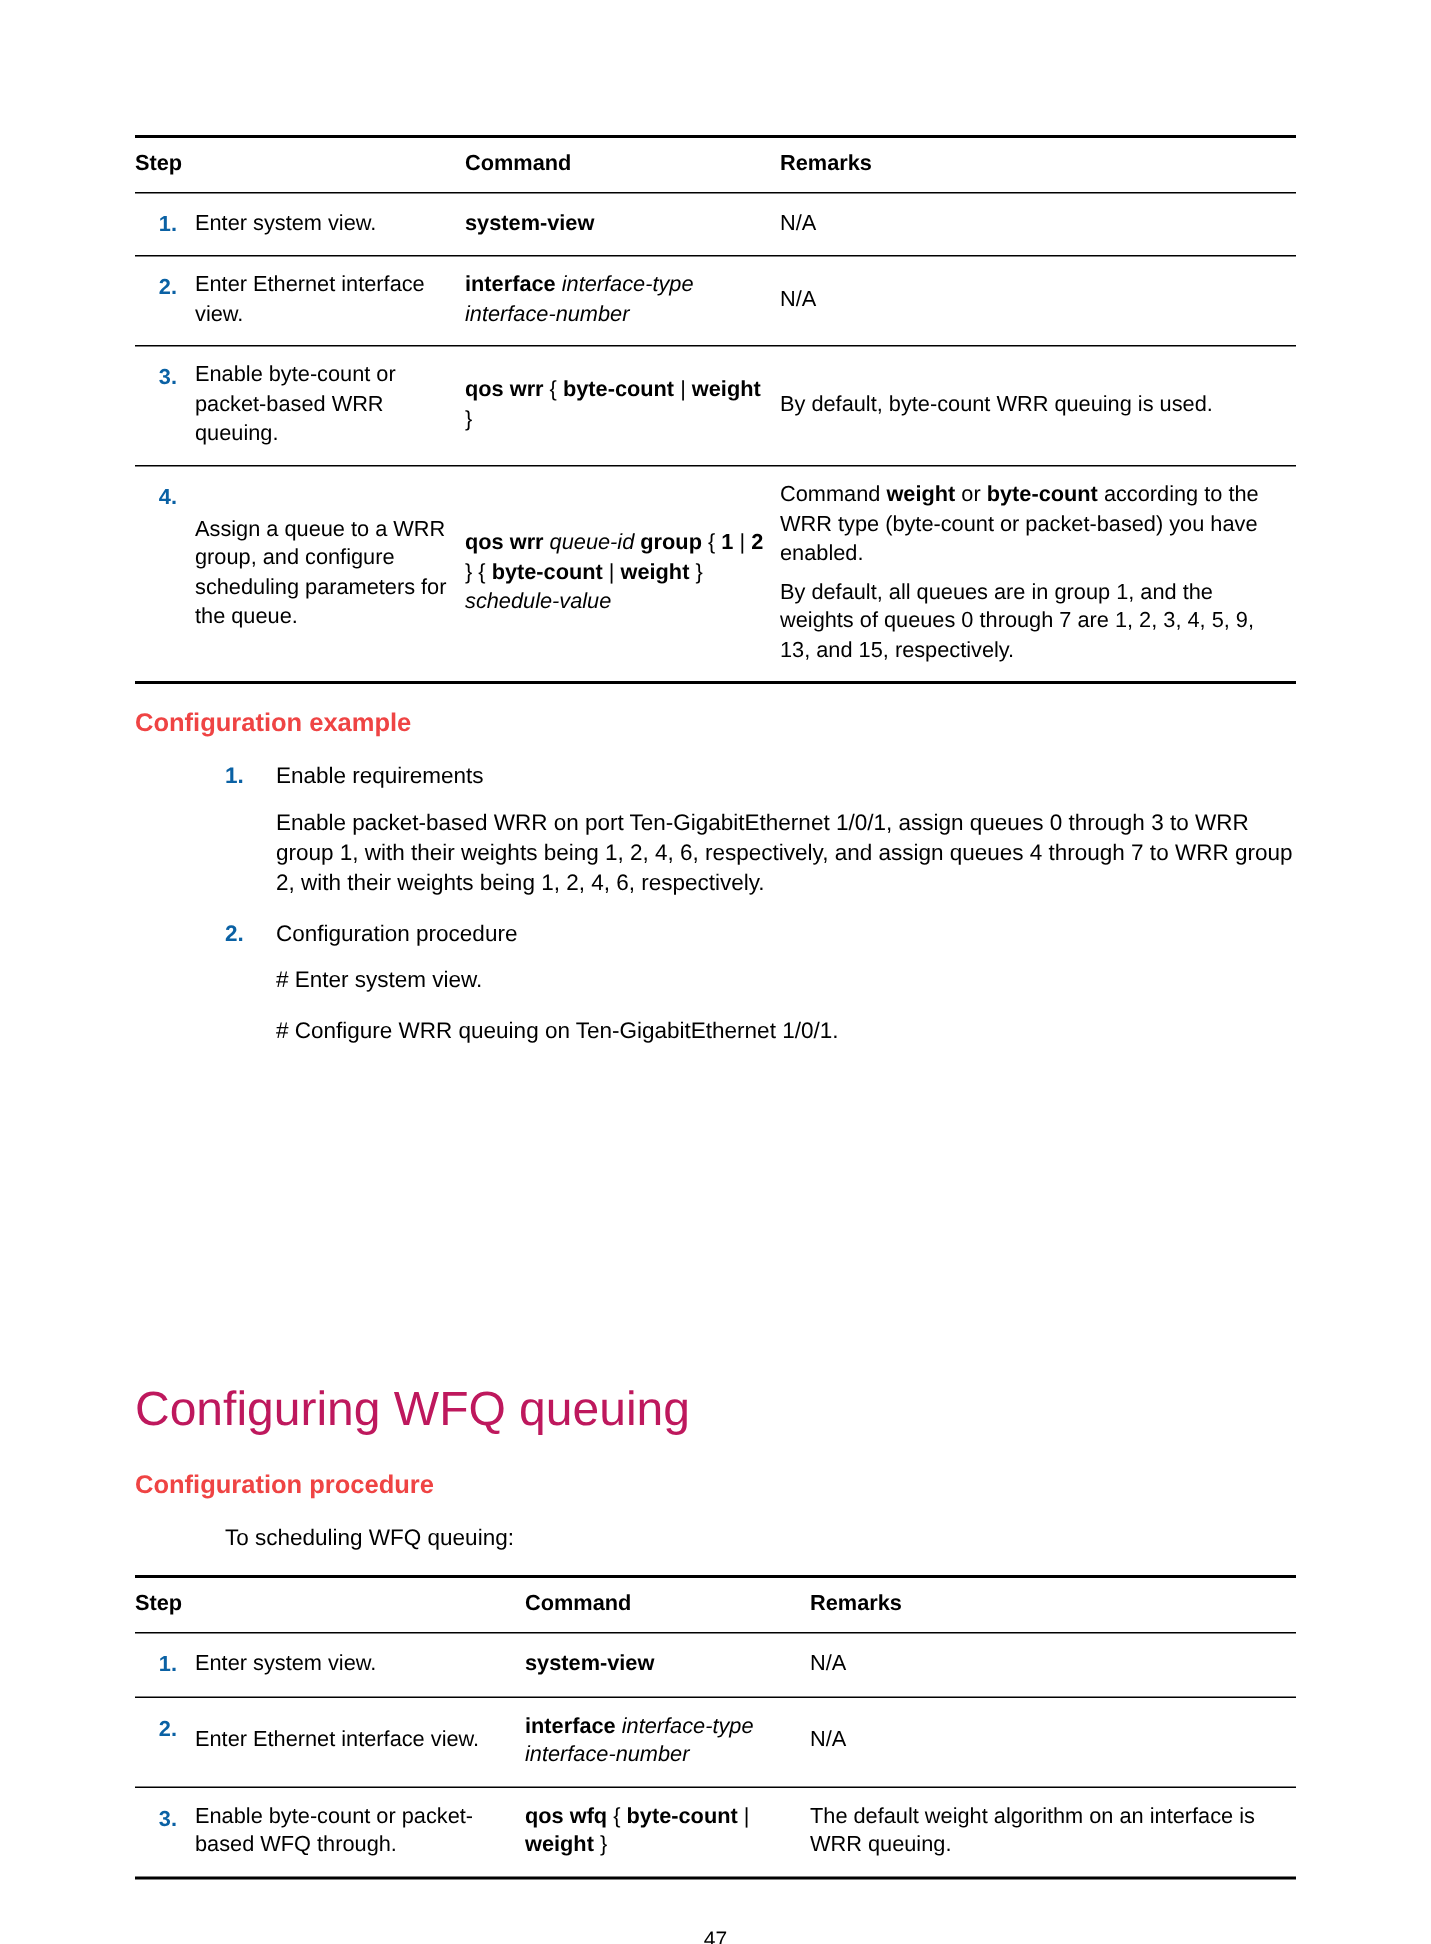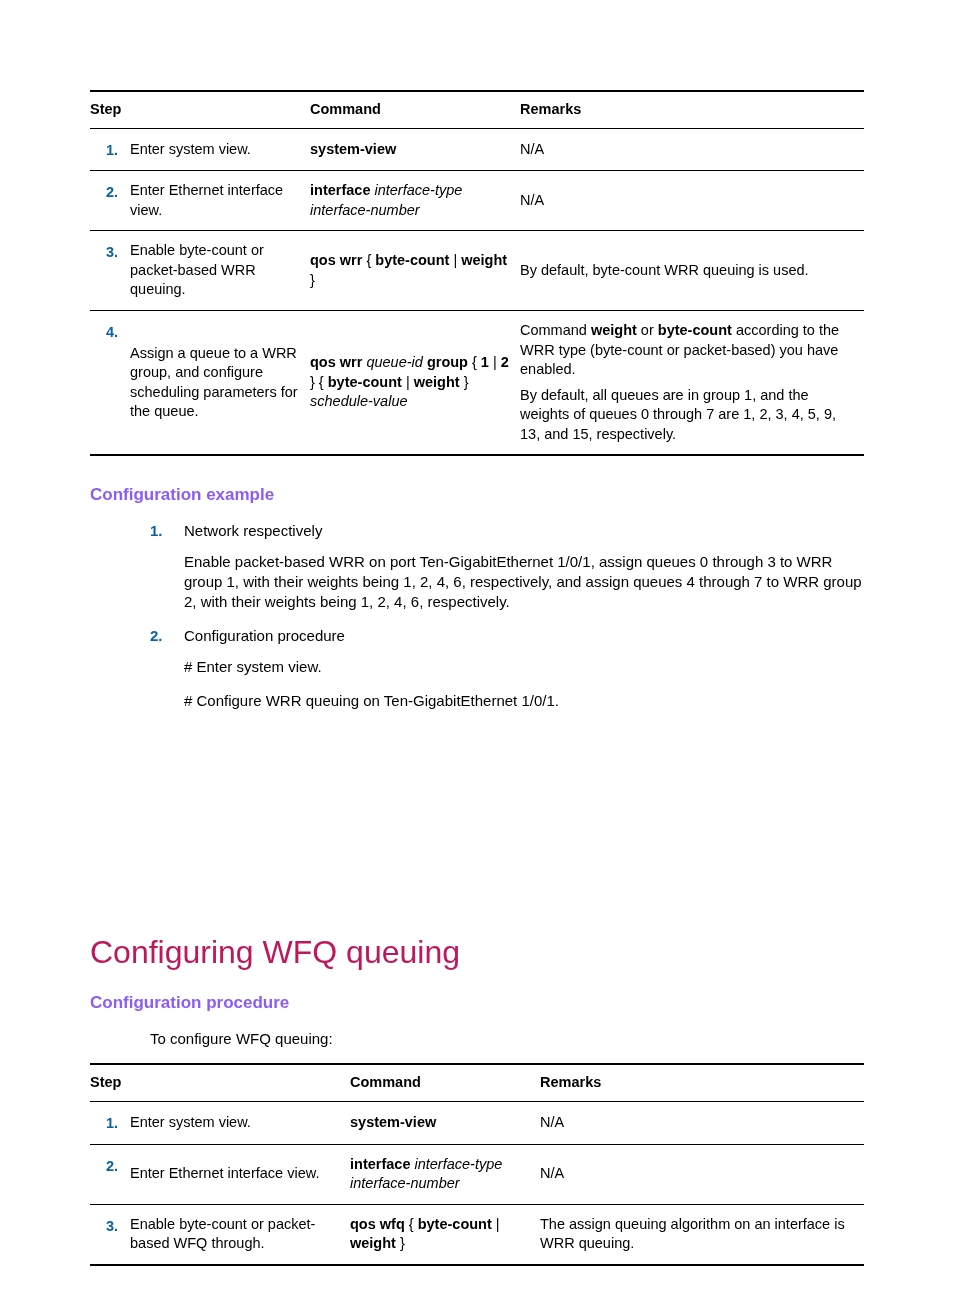--- a/index.html
+++ b/index.html
@@ -13,21 +13,21 @@
     font-size: 15px;
     color: #000;
     padding: 90px 90px 40px 90px;
     box-sizing: border-box;
     line-height: 1.35;
     font-weight: 300;
   }
   table.steps {
     border-collapse: collapse;
     width: 100%;
-    margin-bottom: 28px;
+    margin-bottom: 15px;
   }
   table.steps thead tr {
     border-top: 2.5px solid #000;
     border-bottom: 1.5px solid #000;
   }
   table.steps th {
     text-align: left;
     font-weight: 700;
     padding: 8px 8px 8px 0;
     vertical-align: bottom;
@@ -55,21 +55,21 @@
   }
   table.steps td.step-text {
     width: 170px;
   }
   table.steps td.cmd {
     width: 200px;
   }
   .b { font-weight: 700; }
   .i { font-style: italic; }
   .section-blue {
-    color: #8b5cf6;
+    color: #ef4444;
     font-weight: 600;
     font-size: 17px;
     margin: 10px 0 14px 0;
   }
   .ol-item {
     display: flex;
     margin-left: 60px;
     margin-bottom: 10px;
   }
   .ol-num {
@@ -161,36 +161,36 @@
           </div>
         </td>
       </tr>
     </tbody>
 </table>
 
 <div class="section-blue">Configuration example</div>
 
 <div class="ol-item">
   <div class="ol-num">1.</div>
-  <div class="ol-body">Network respectively</div>
+  <div class="ol-body">Enable requirements</div>
 </div>
 <div class="indent-para">Enable packet-based WRR on port Ten-GigabitEthernet 1/0/1, assign queues 0 through 3 to WRR group 1, with their weights being 1, 2, 4, 6, respectively, and assign queues 4 through 7 to  WRR group 2, with their weights being 1, 2, 4, 6, respectively.</div>
 
 <div class="ol-item">
   <div class="ol-num">2.</div>
   <div class="ol-body">Configuration procedure</div>
 </div>
 <div class="indent-para"># Enter system view.</div>
 <div class="indent-para" style="margin-top:5px;"># Configure WRR queuing on Ten-GigabitEthernet 1/0/1.</div>
 
 <div class="h2-title">Configuring WFQ queuing</div>
 
 <div class="section-blue">Configuration procedure</div>
 
-<div class="plain-para">To configure WFQ queuing:</div>
+<div class="plain-para">To scheduling WFQ queuing:</div>
 
 <table class="steps second">
   <thead>
     <tr>
       <th colspan="2">Step</th>
       <th>Command</th>
       <th>Remarks</th>
     </tr>
   </thead>
   <tbody>
@@ -213,20 +213,20 @@
             <p><span>N/A</span></p>
           </div>
         </td>
       </tr>
       <tr>
         <td class="num">3.</td>
         <td class="step-text">Enable byte-count or packet-based WFQ through.</td>
         <td class="cmd"><span class="b">qos wfq </span><span>{ </span><span class="b">byte-count</span><span> | </span><span class="b">weight</span><span> }</span></td>
         <td>
           <div class="remark-block">
-            <p><span>The assign queuing algorithm on an interface is WRR queuing.</span></p>
+            <p><span>The default weight algorithm on an interface is WRR queuing.</span></p>
           </div>
         </td>
       </tr>
     </tbody>
 </table>
 
 <div class="page-num">47</div>
 
 </body></html>

